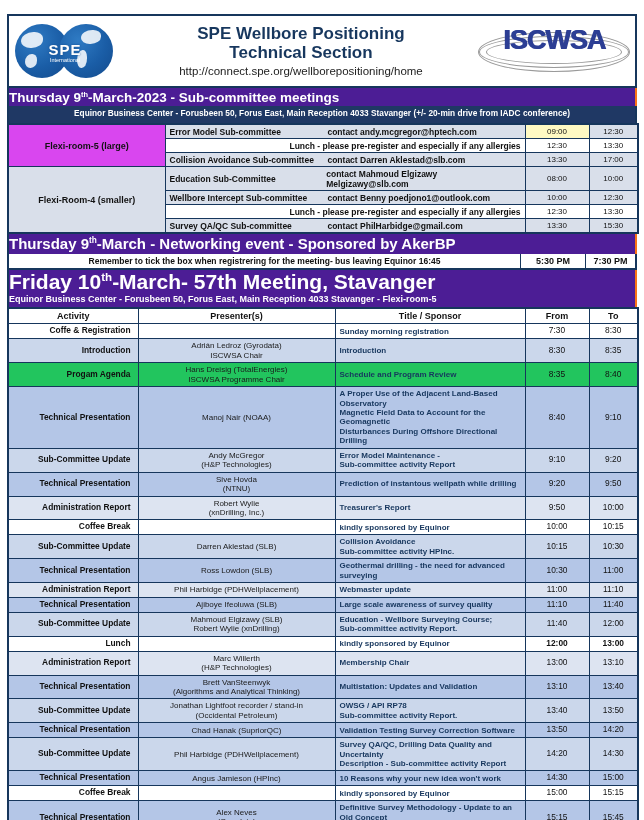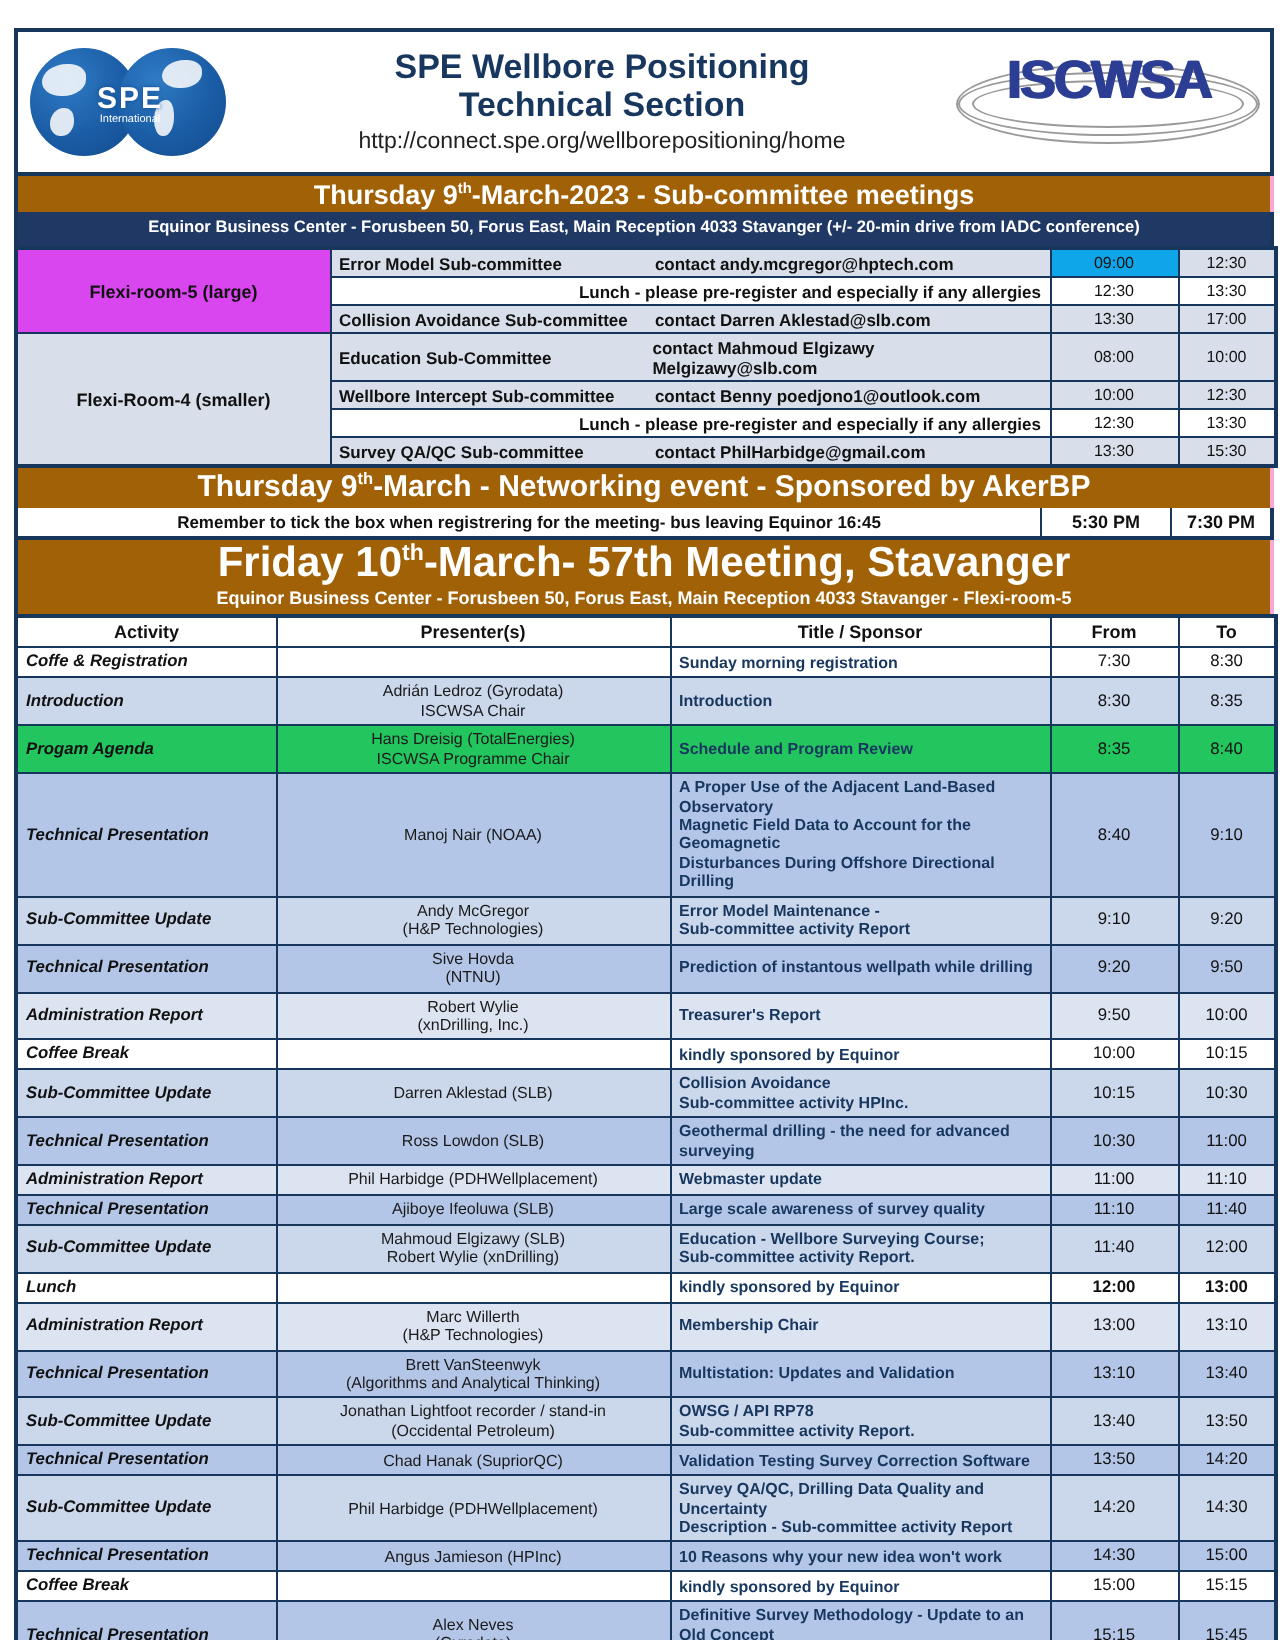--- a/index.html
+++ b/index.html
@@ -23,21 +23,21 @@
   .doc-url{font-size:11.5px;color:#222;margin-top:2px;}
   .iscwsa-logo{position:relative;width:150px;height:52px;flex:0 0 auto;display:flex;align-items:flex-start;justify-content:center;}
   .orbit{position:absolute;border:1px solid #9a9a9a;border-radius:50%;}
   .orbit.o1{width:148px;height:30px;top:11px;left:0;}
   .orbit.o2{width:134px;height:22px;top:15px;left:7px;}
   .orbit.o3{width:150px;height:38px;top:7px;left:-1px;}
   .iscwsa-text{position:relative;font-size:27px;font-weight:bold;letter-spacing:-1px;color:#2C3E94;
     font-family:"Liberation Sans",sans-serif;text-shadow:1px 0 0 #2C3E94;}
 
   
-  .banner{background:#a16207;color:#fff;text-align:center;border-left:2px solid #16365C;border-right:2px solid #f9a8d4;}
+  .banner{background:#4c1d95;color:#fff;border-left:2px solid #16365C;border-right:2px solid #f97316;}
   .thu-banner{font-size:13.5px;font-weight:bold;padding:2px 0 1px;}
   .address{background:#1F3864;color:#fff;font-size:8.3px;font-weight:bold;text-align:center;
     border-left:2px solid #16365C;border-right:2px solid #16365C;padding:1px 0 4px;line-height:1.5;}
   sup{font-size:55%;vertical-align:super;line-height:0;}
 
   
   table{width:630px;border-collapse:collapse;table-layout:fixed;box-sizing:border-box;}
   .thu-table{border:2px solid #16365C;}
   .thu-table td{border:1px solid #16365C;font-size:8.5px;padding:1.5px 4px;vertical-align:middle;box-sizing:border-box;}
   td.room{font-weight:bold;font-size:9px;text-align:center;}
@@ -54,21 +54,21 @@
   .note-time.last{width:49px;}
 
   .fri-banner{padding:1px 0 3px;}
   .fri-main{font-size:21px;font-weight:bold;line-height:1.05;}
   .fri-sub{font-size:9px;font-weight:bold;margin-top:1px;}
 
   
   .fri-table{border:2px solid #16365C;}
   .fri-table th{border:1px solid #16365C;font-size:9px;padding:2px;background:#fff;color:#111;}
   .fri-table td{border:1px solid #16365C;vertical-align:middle;padding:2px 4px;box-sizing:border-box;line-height:1.18;}
-  td.act{font-weight:bold;font-size:8.4px;padding-right:7px;font-style:italic;}
+  td.act{font-weight:bold;font-size:8.4px;text-align:right;padding-right:7px;}
   td.pres{font-size:8px;text-align:center;white-space:pre-line;color:#1a1a1a;}
   td.ttl{font-size:8px;font-weight:bold;color:#17375E;white-space:pre-line;}
   td.ttl.it{}
   td.time{font-size:8.4px;text-align:center;}
   td.time.b{font-weight:bold;}
 </style>
 </head>
 <body>
 
 <div class="page">
@@ -116,21 +116,21 @@
         </colgroup>
       <tbody id="thu-body">
           <tr>
             <td class="room" rowspan="3" style="background: #d946ef;">Flexi-room-5 (large)</td>
             <td style="background: rgb(217, 223, 234);">
               <div class="cc">
                 <span class="committee">Error Model Sub-committee</span>
                 <span class="contact">contact andy.mcgregor@hptech.com</span>
               </div>
             </td>
-            <td class="tt" style="background: #0ea5e9;">09:00</td>
+            <td class="tt" style="background: #fef9c3;">09:00</td>
             <td class="tt" style="background: rgb(217, 223, 234);">12:30</td>
           </tr>
           <tr>
             <td class="lunchcell" style="background: rgb(255, 255, 255);">Lunch - please pre-register and especially if any allergies</td>
             <td class="tt" style="background: rgb(255, 255, 255);">12:30</td>
             <td class="tt" style="background: rgb(255, 255, 255);">13:30</td>
           </tr>
           <tr>
             <td style="background: rgb(217, 223, 234);">
               <div class="cc">

